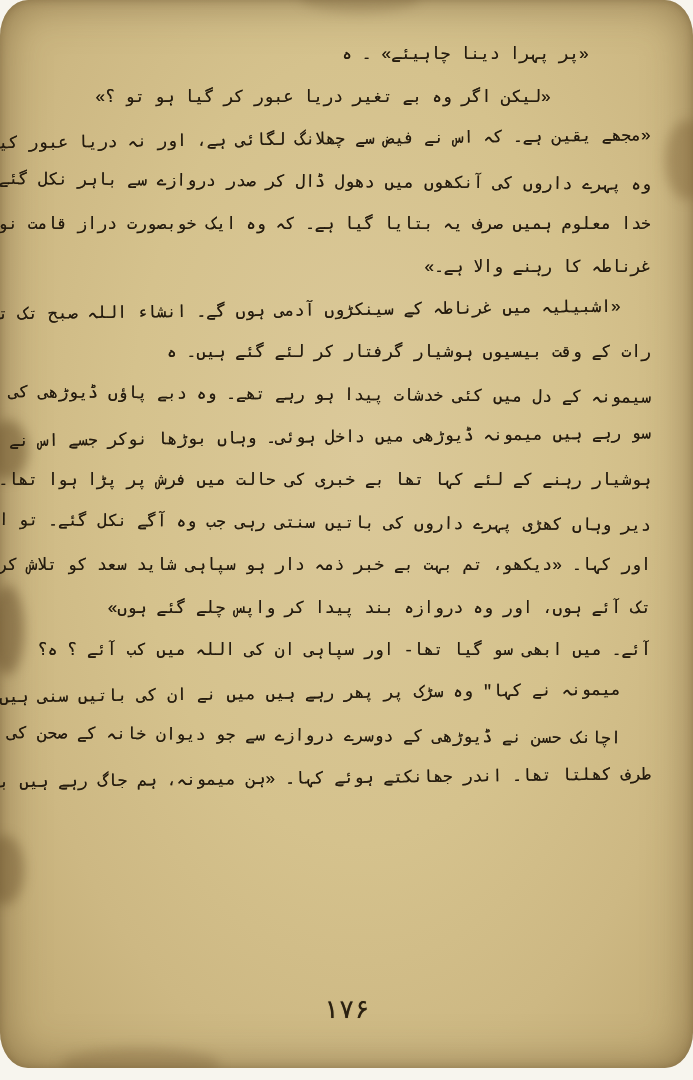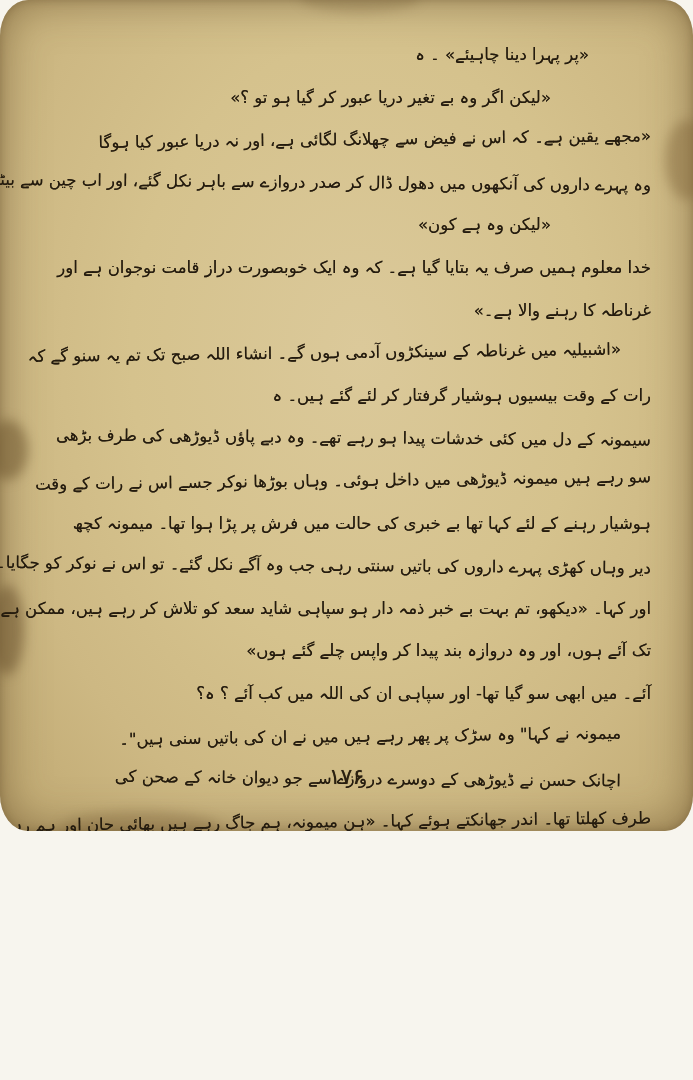--- a/index.html
+++ b/index.html
@@ -4,28 +4,29 @@
 <style>
   html,body{margin:0;padding:0;}
   body{
     width:693px;height:1080px;
     background:#f7f5ee;
     font-family:"DejaVu Sans", sans-serif;
     overflow:hidden;
   }
   .paper{
     position:relative;
-    width:693px;height:831px;
+    width:693px;height:1068px;
     border-radius:28px/36px;
     background:
       radial-gradient(ellipse at 52% 42%, #dbc99a 0%, #d5c28d 45%, #cdb883 72%, #bfa871 100%);
     box-shadow:
       inset 0 0 45px rgba(92,70,35,.55),
       inset 0 0 8px rgba(92,70,35,.35);
     overflow:hidden;
+    font-family:Liberation Mono, monospace;
   }
   
   .stain{
     position:absolute;border-radius:50%;
     filter:blur(6px);
     background:rgba(110,85,45,.55);
   }
   .stain.s1{left:-14px;top:420px;width:42px;height:60px;}
   .stain.s2{left:-10px;top:585px;width:34px;height:90px;background:rgba(100,75,40,.5);}
   .stain.s3{left:-16px;top:835px;width:40px;height:70px;background:rgba(105,80,42,.45);}
@@ -50,21 +51,21 @@
   }
   .in1{padding-right:30px;}
   .in2{padding-right:62px;}
   .in3{padding-right:100px;}
   .tilt-a{transform:rotate(-.7deg);}
   .tilt-b{transform:rotate(.5deg);}
   .page-number{
     position:absolute;
     bottom:42px;left:0;right:0;
     text-align:center;
-    font-size:22px;
+    font-size:26px;
     color:#2a2010;
     text-shadow:0 0 .7px rgba(36,27,14,.7);
   }
 </style>
 </head>
 <body>
 
 <div class="paper">
 
   <div class="stain s1"></div>
@@ -72,21 +73,20 @@
   <div class="stain s3"></div>
   <div class="stain s4"></div>
   <div class="stain s5"></div>
   <div class="stain s6"></div>
 
   <div class="text-block">
     <p class="ln in2">«پر پہرا دینا چاہیئے» ۔ ہ</p>
     <p class="ln in3">«لیکن اگر وہ بے تغیر دریا عبور کر گیا ہو تو ؟»</p>
     <p class="ln tilt-a">«مجھے یقین ہے۔ کہ اس نے فیض سے چھلانگ لگائی ہے، اور نہ دریا عبور کیا ہوگا</p>
     <p class="ln tilt-b">وہ پہرے داروں کی آنکھوں میں دھول ڈال کر صدر دروازے سے باہر نکل گئے، اور اب چین سے بیٹھے ہیں</p>
-    <p class="ln in3">«لیکن وہ ہے کون»</p>
     <p class="ln">خدا معلوم ہمیں صرف یہ بتایا گیا ہے۔ کہ وہ ایک خوبصورت دراز قامت نوجوان ہے اور</p>
     <p class="ln">غرناطہ کا رہنے والا ہے۔»</p>
     <p class="ln in1 tilt-a">«اشبیلیہ میں غرناطہ کے سینکڑوں آدمی ہوں گے۔ انشاء اللہ صبح تک تم یہ سنو گے کہ</p>
     <p class="ln">رات کے وقت بیسیوں ہوشیار گرفتار کر لئے گئے ہیں۔ ہ</p>
     <p class="ln tilt-b">سیمونہ کے دل میں کئی خدشات پیدا ہو رہے تھے۔ وہ دبے پاؤں ڈیوڑھی کی طرف بڑھی</p>
     <p class="ln tilt-a">سو رہے ہیں میمونہ ڈیوڑھی میں داخل ہوئی۔ وہاں بوڑھا نوکر جسے اس نے رات کے وقت</p>
     <p class="ln">ہوشیار رہنے کے لئے کہا تھا بے خبری کی حالت میں فرش پر پڑا ہوا تھا۔ میمونہ کچھ</p>
     <p class="ln tilt-b">دیر وہاں کھڑی پہرے داروں کی باتیں سنتی رہی جب وہ آگے نکل گئے۔ تو اس نے نوکر کو جگایا۔</p>
     <p class="ln">اور کہا۔ «دیکھو، تم بہت بے خبر ذمہ دار ہو سپاہی شاید سعد کو تلاش کر رہے ہیں، ممکن ہے وہ یہاں</p>
     <p class="ln">تک آئے ہوں، اور وہ دروازہ بند پیدا کر واپس چلے گئے ہوں»</p>

